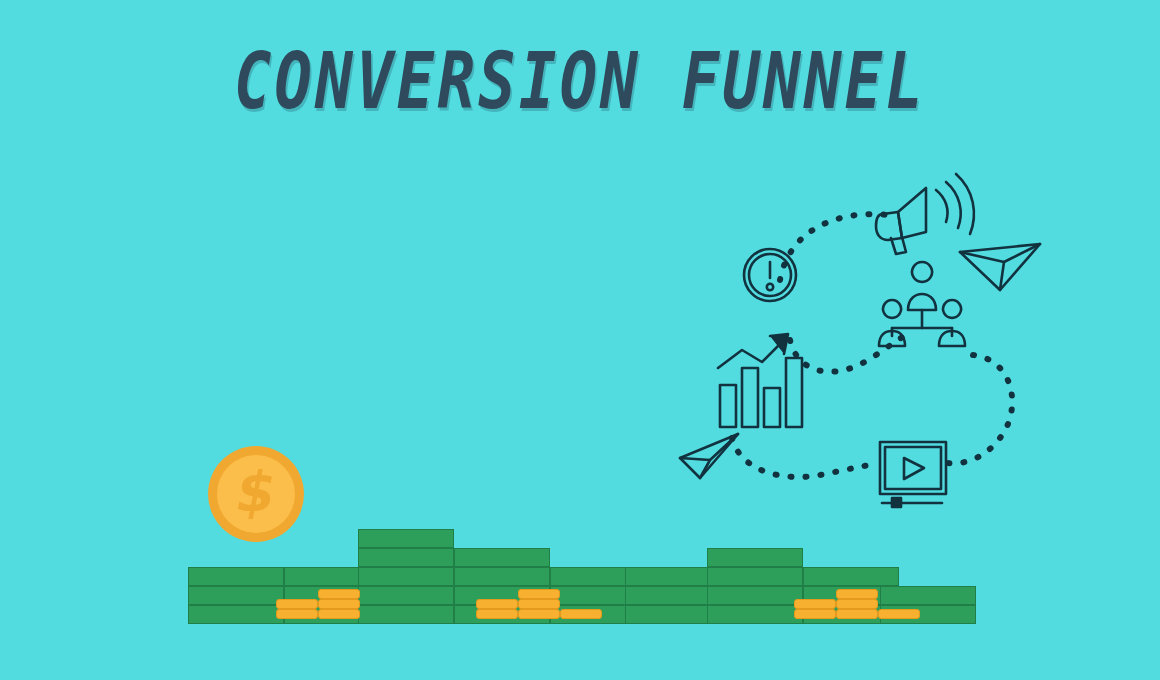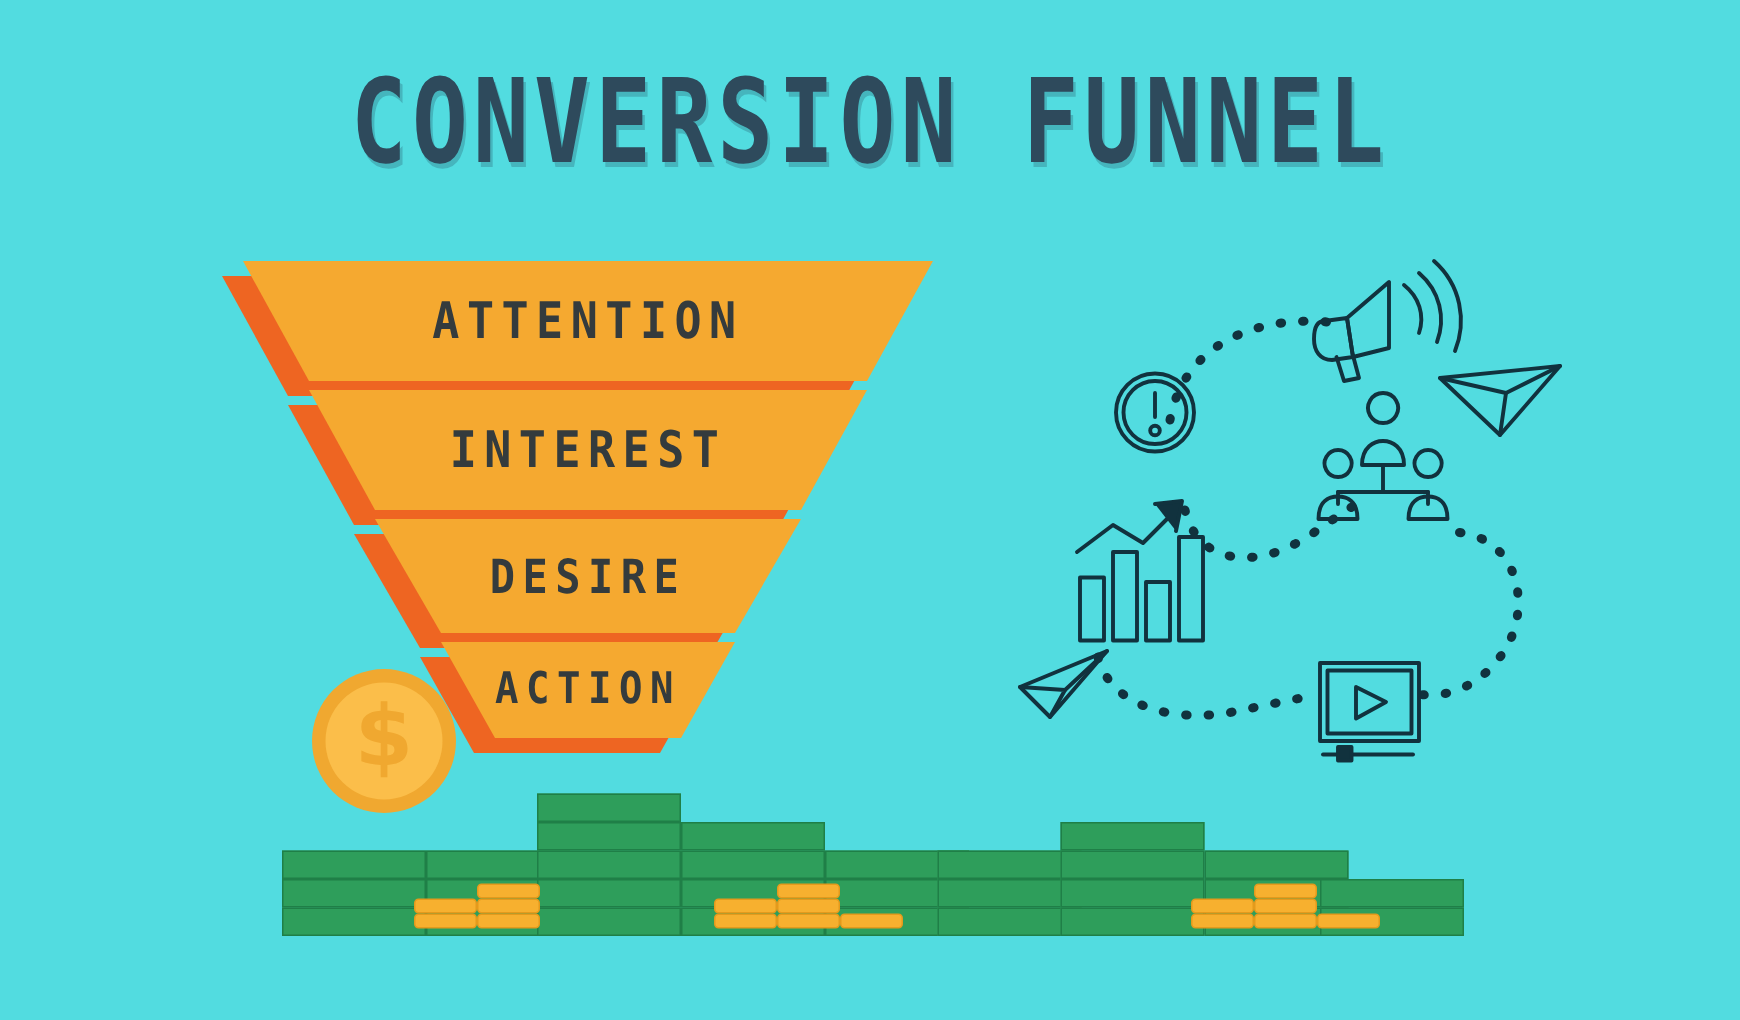--- a/index.html
+++ b/index.html
@@ -3,21 +3,21 @@
 <meta charset="utf-8">
 <style>
   * { margin:0; padding:0; box-sizing:border-box; }
   html,body { width:1160px; height:680px; }
   body {
     background:#52DCE0;
     font-family:"DejaVu Sans Mono", monospace;
     overflow:hidden;
     position:relative;
   }
-  #canvas { position:relative; width:1160px; height:680px; }
+  #canvas { position:relative; width:1160px; height:680px;font-style:italic; }
 
   
   .title {
     position:absolute;
     left:0; top:42px;
     width:1160px;
     text-align:center;
     font-family:"DejaVu Sans Mono", monospace;
     font-size:72px;
     font-weight:bold;
@@ -64,42 +64,20 @@
   .illus { position:absolute; left:670px; top:170px; width:400px; height:340px; }
   .illus svg { display:block; }
 </style>
 </head>
 <body>
 
 <div id="canvas">
 
   <div class="title">CONVERSION FUNNEL</div>
 
-  <div class="funnel">
-    <div class="layer">
-      <div class="shape shadow" style="left: 8px; top: 24px; width: 460px; height: 80px; clip-path: polygon(0px 0px, 100% 0px, 90.4348% 100%, 9.56522% 100%);"></div>
-      <div class="shape face" style="left: 22px; top: 14px; width: 460px; height: 80px; clip-path: polygon(0px 0px, 100% 0px, 90.4348% 100%, 9.56522% 100%);"></div>
-      <div class="layer-label" style="left: 22px; top: 14px; width: 460px; height: 80px; font-size: 30px; display: flex; align-items: center; justify-content: center;">ATTENTION</div>
-    </div>
-    <div class="layer">
-      <div class="shape shadow" style="left: 52px; top: 110px; width: 372px; height: 80px; clip-path: polygon(0px 0px, 100% 0px, 88.172% 100%, 11.828% 100%);"></div>
-      <div class="shape face" style="left: 66px; top: 100px; width: 372px; height: 80px; clip-path: polygon(0px 0px, 100% 0px, 88.172% 100%, 11.828% 100%);"></div>
-      <div class="layer-label" style="left: 66px; top: 100px; width: 372px; height: 80px; font-size: 30px; display: flex; align-items: center; justify-content: center;">INTEREST</div>
-    </div>
-    <div class="layer">
-      <div class="shape shadow" style="left: 96px; top: 196px; width: 284px; height: 76px; clip-path: polygon(0px 0px, 100% 0px, 84.507% 100%, 15.493% 100%);"></div>
-      <div class="shape face" style="left: 110px; top: 186px; width: 284px; height: 76px; clip-path: polygon(0px 0px, 100% 0px, 84.507% 100%, 15.493% 100%);"></div>
-      <div class="layer-label" style="left: 110px; top: 186px; width: 284px; height: 76px; font-size: 28px; display: flex; align-items: center; justify-content: center;">DESIRE</div>
-    </div>
-    <div class="layer">
-      <div class="shape shadow" style="left: 140px; top: 278px; width: 196px; height: 64px; clip-path: polygon(0px 0px, 100% 0px, 81.6327% 100%, 18.3673% 100%);"></div>
-      <div class="shape face" style="left: 154px; top: 268px; width: 196px; height: 64px; clip-path: polygon(0px 0px, 100% 0px, 81.6327% 100%, 18.3673% 100%);"></div>
-      <div class="layer-label" style="left: 154px; top: 268px; width: 196px; height: 64px; font-size: 26px; display: flex; align-items: center; justify-content: center;">ACTION</div>
-    </div>
-  </div>
 
   <div class="coin" style="left:208px; top:446px;">
     <div class="coin-inner">
       <span class="coin-sign">$</span>
     </div>
   </div>
 
   <div class="money" id="money-layer">
       <div class="bill" style="left: 188px; top: 567px; width: 96px; height: 19px;"></div>
       <div class="bill" style="left: 188px; top: 586px; width: 96px; height: 19px;"></div>

